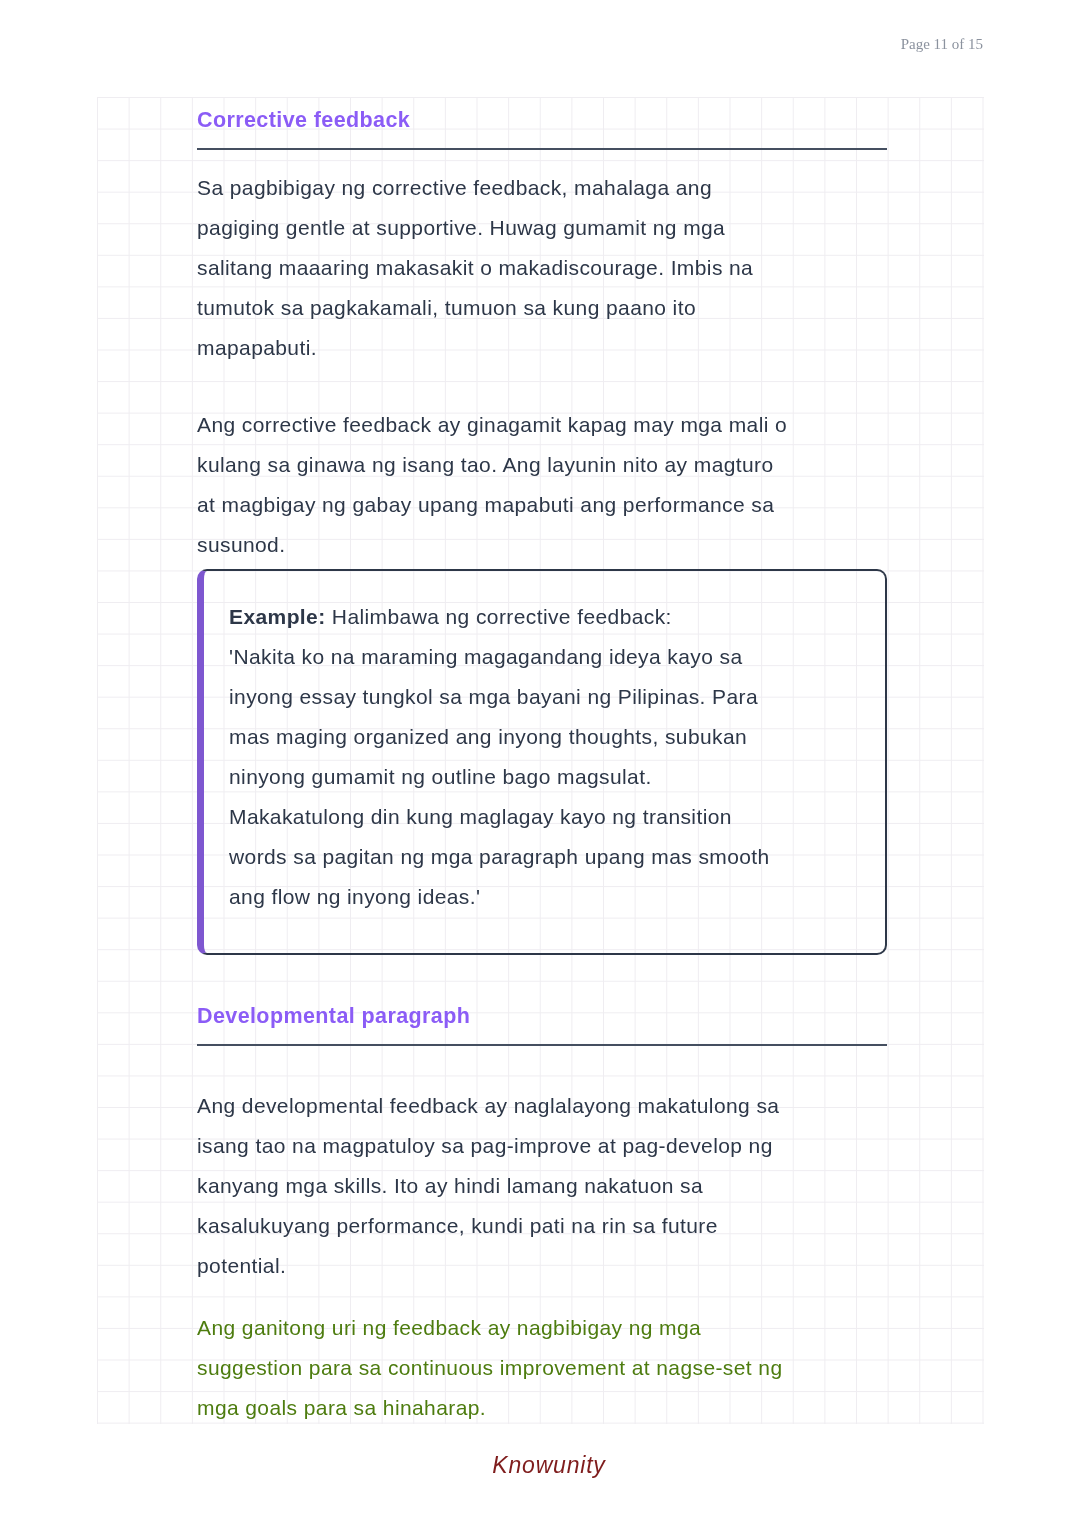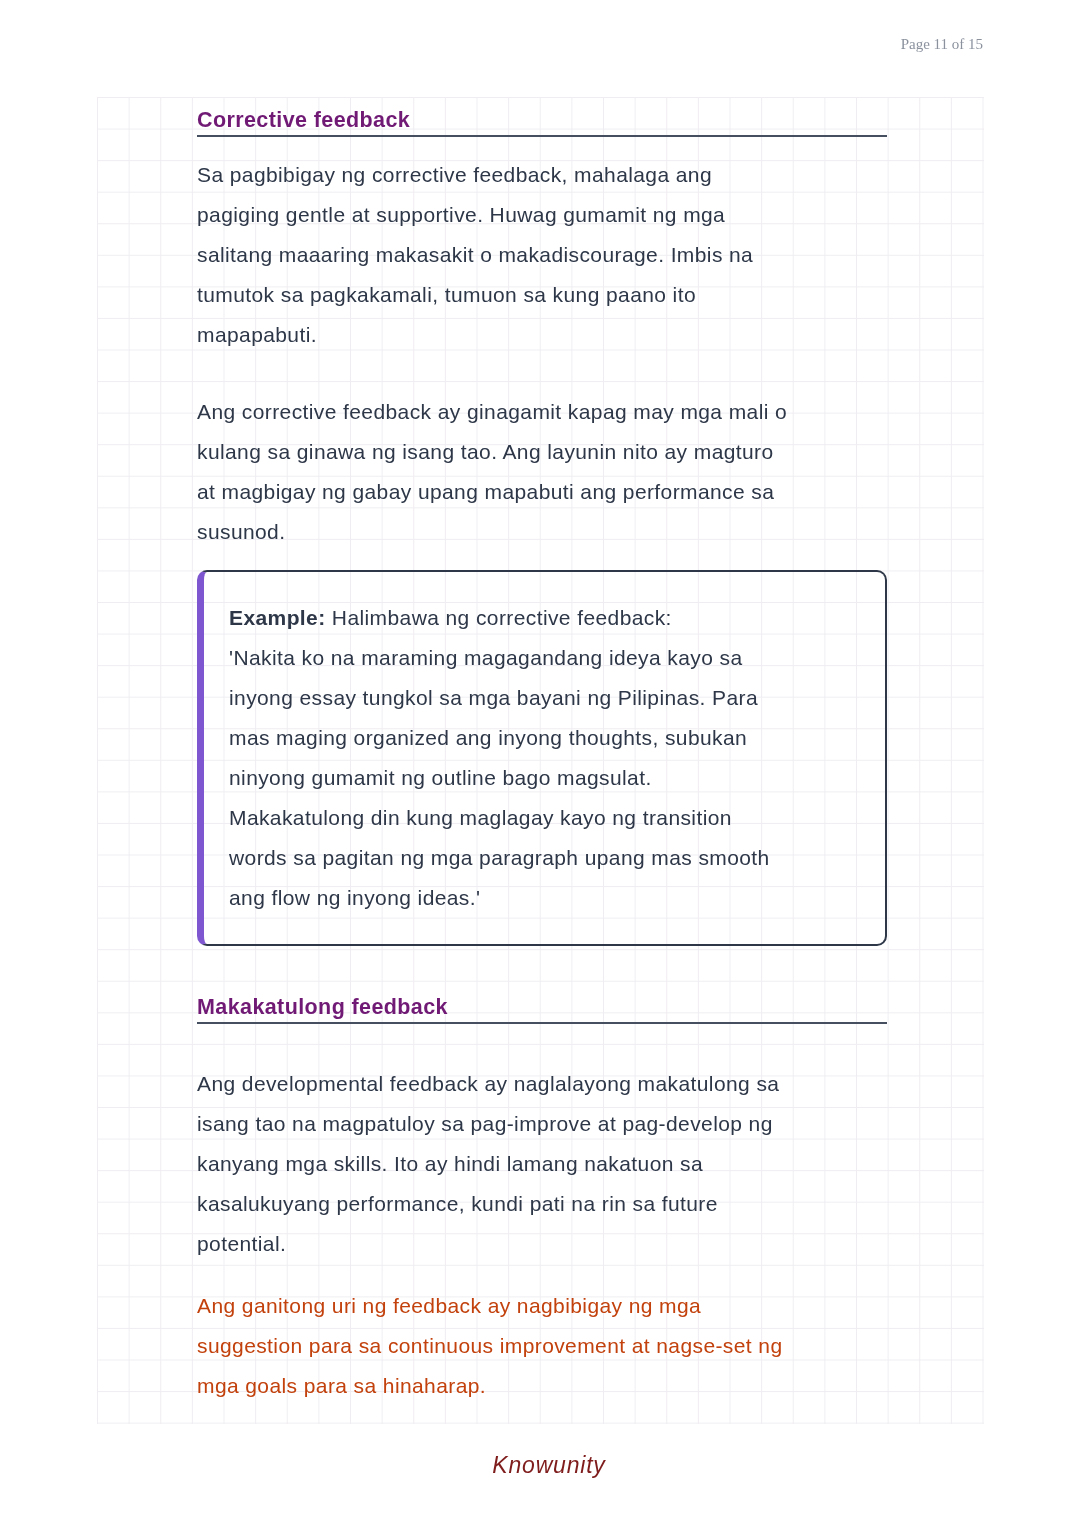--- a/index.html
+++ b/index.html
@@ -34,40 +34,41 @@
     width: 690px;
     color: #2d3748;
     font-size: 21px;
     letter-spacing: 0.4px;
   }
   .section-heading {
     font-size: 21.5px;
     font-weight: bold;
     line-height: 30px;
     margin: 0;
+    padding-bottom: 13px;
     border-bottom: 2px solid #454f60;
-    color: #701a75;
+    color: #8b5cf6;
   }
   .heading-corrective { margin-top: 8px; }
   .heading-developmental { margin-top: 46px; }
   .body-text {
     white-space: pre-line;
     line-height: 40px;
     margin: 0;
   }
   .para-1 { margin-top: 37px; }
   .para-2 { margin-top: 18px; }
   .para-3 { margin-top: 38px; }
   .para-4 { margin-top: 22px; }
   .example-box {
-    margin-top: 18px;
+    margin-top: 4px;
     border: 2px solid #2d3748;
     border-left: 7px solid #7e57d0;
     border-radius: 10px;
-    padding: 26px 24px 26px 25px;
+    padding: 26px 24px 36px 25px;
   }
   .example-text {
     white-space: pre-line;
     line-height: 40px;
     margin: 0;
   }
   .example-label { font-weight: bold; }
   .footer-brand {
     position: absolute;
     top: 1452px; left: 9px;
@@ -105,27 +106,27 @@
     <p class="example-text" style="color: rgb(45, 55, 72);"><strong class="example-label">Example:</strong><span> Halimbawa ng corrective feedback:
 'Nakita ko na maraming magagandang ideya kayo sa
 inyong essay tungkol sa mga bayani ng Pilipinas. Para
 mas maging organized ang inyong thoughts, subukan
 ninyong gumamit ng outline bago magsulat.
 Makakatulong din kung maglagay kayo ng transition
 words sa pagitan ng mga paragraph upang mas smooth
 ang flow ng inyong ideas.'</span></p>
   </div>
 
-  <h2 class="section-heading heading-developmental">Makakatulong feedback</h2>
+  <h2 class="section-heading heading-developmental">Developmental paragraph</h2>
 
   <p class="body-text para-3" style="color: rgb(45, 55, 72); margin-top: 40px;">Ang developmental feedback ay naglalayong makatulong sa
 isang tao na magpatuloy sa pag-improve at pag-develop ng
 kanyang mga skills. Ito ay hindi lamang nakatuon sa
 kasalukuyang performance, kundi pati na rin sa future
 potential.</p>
 
-  <p class="body-text para-4" style="color: #c2410c;">Ang ganitong uri ng feedback ay nagbibigay ng mga
+  <p class="body-text para-4" style="color: #4d7c0f;">Ang ganitong uri ng feedback ay nagbibigay ng mga
 suggestion para sa continuous improvement at nagse-set ng
 mga goals para sa hinaharap.</p>
 
 </div>
 
 <div class="footer-brand">Knowunity</div>
 
 </body></html>

